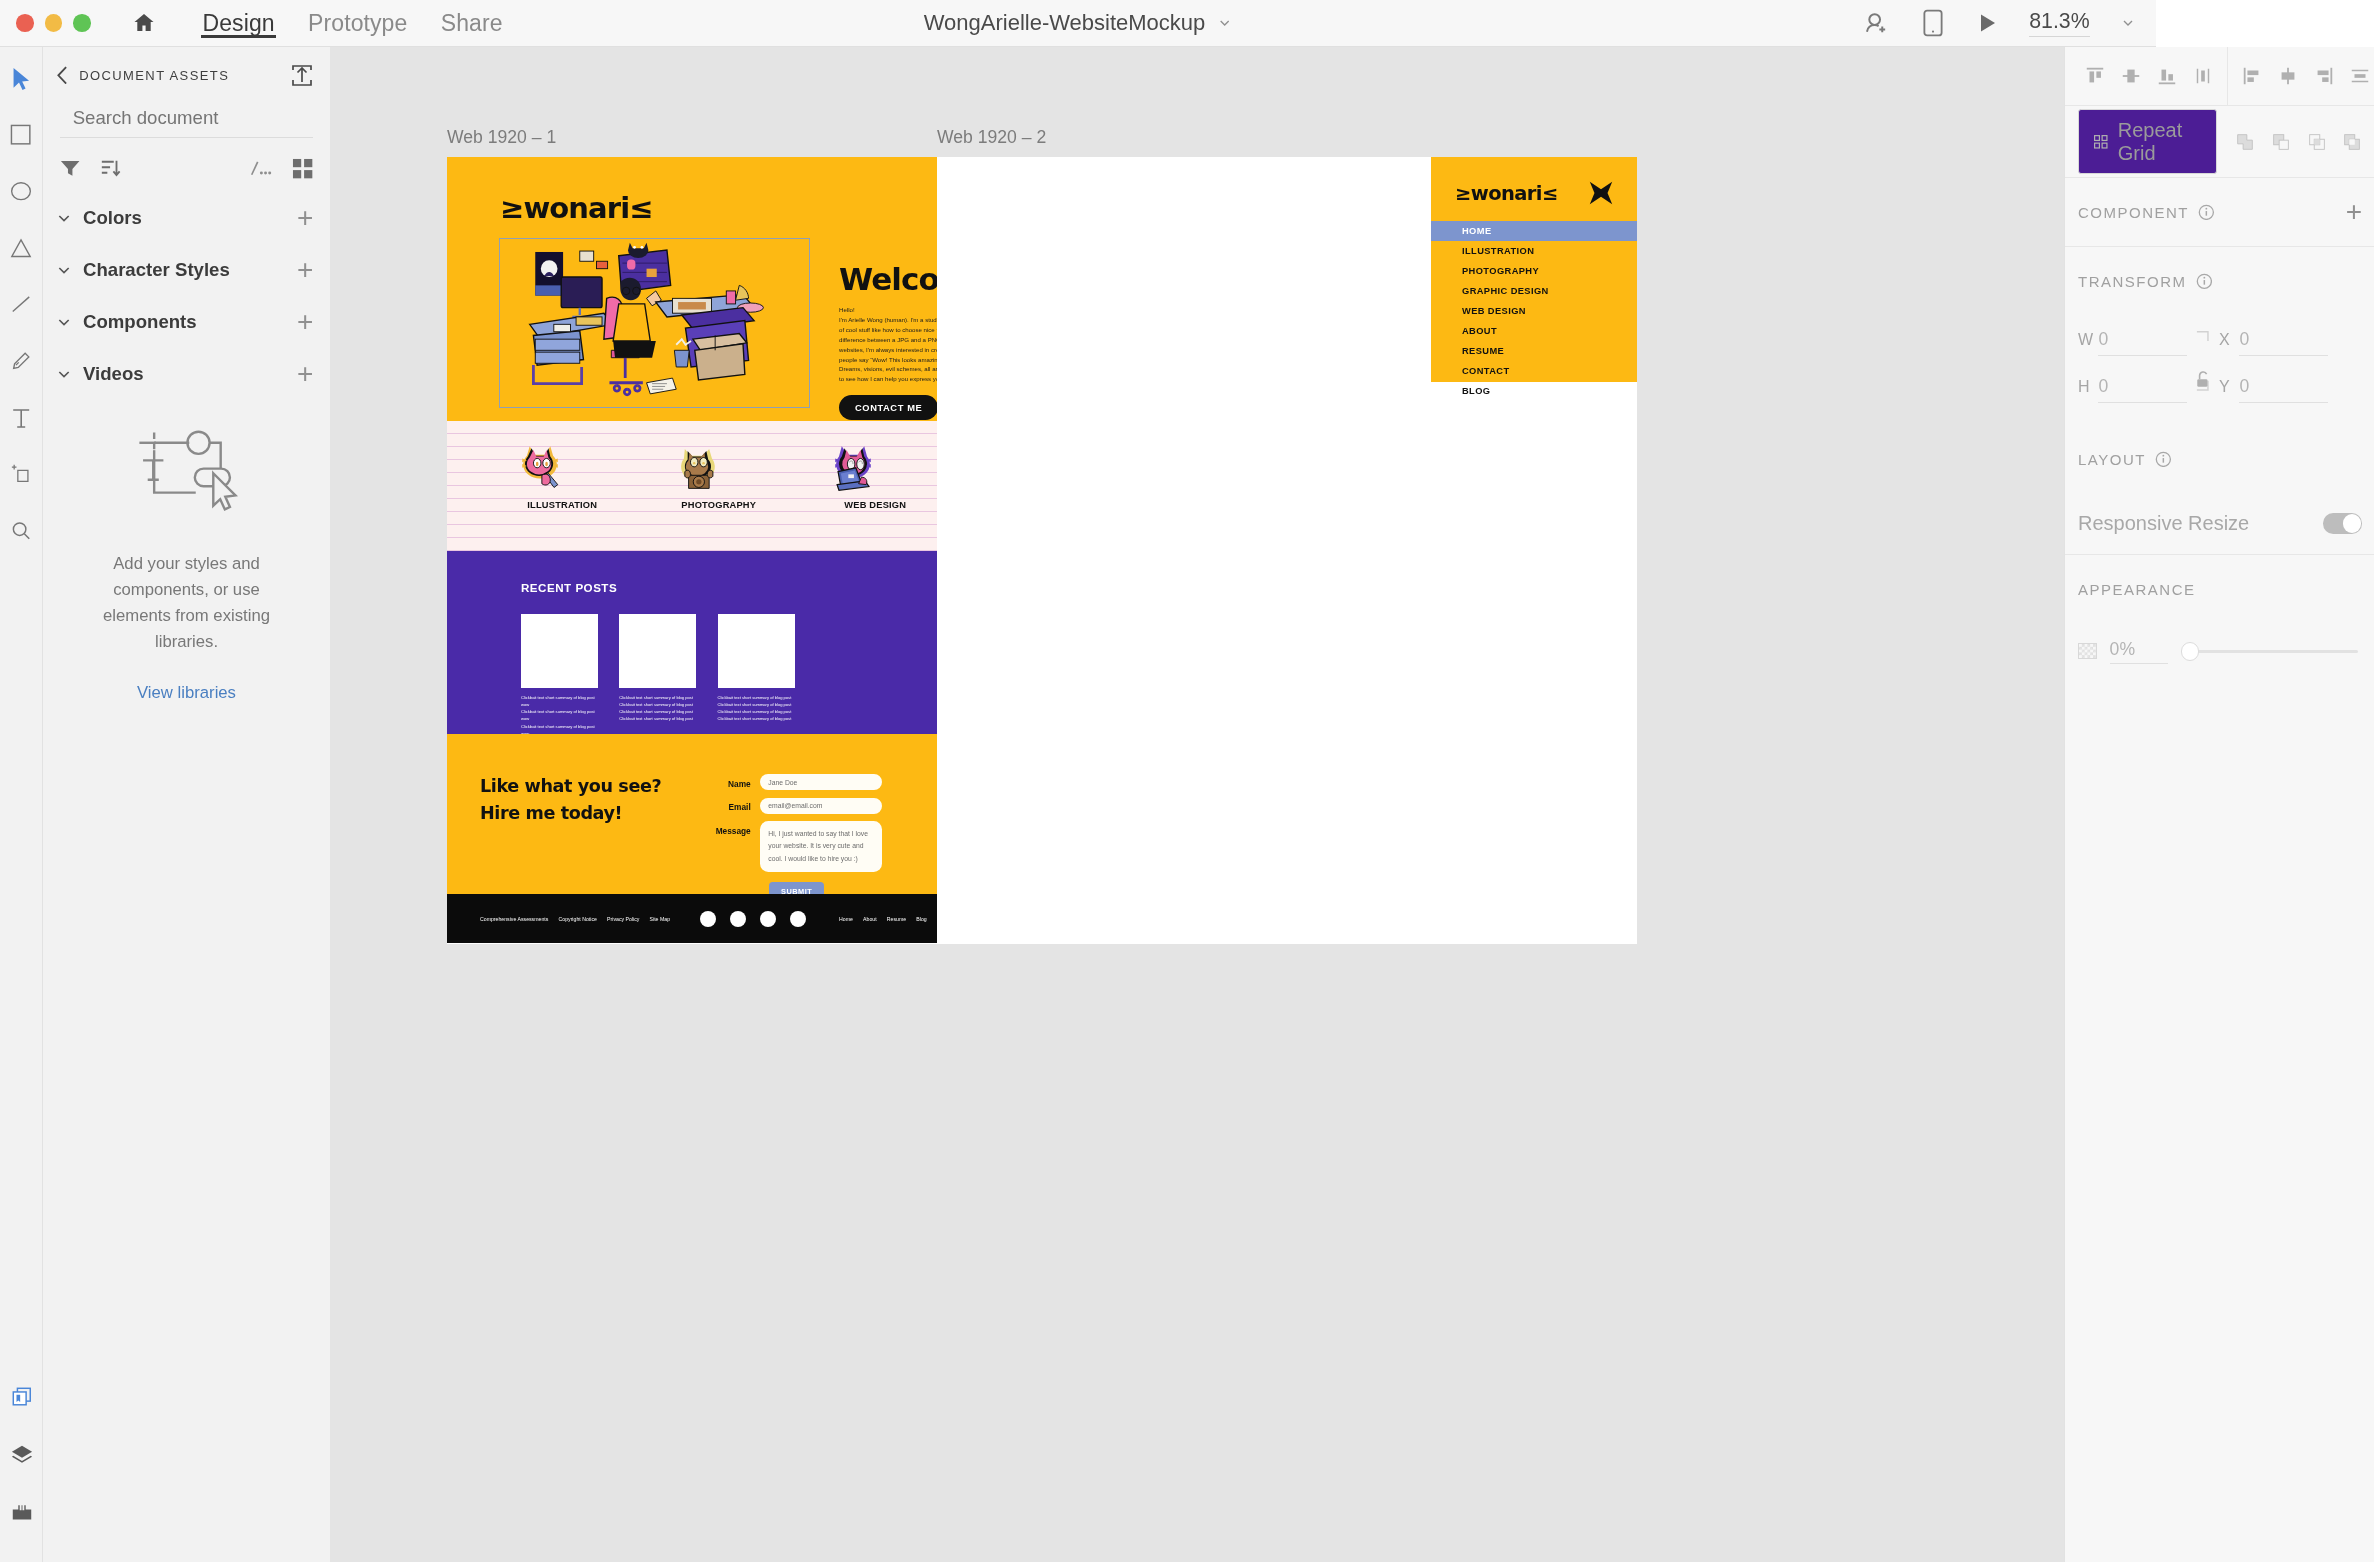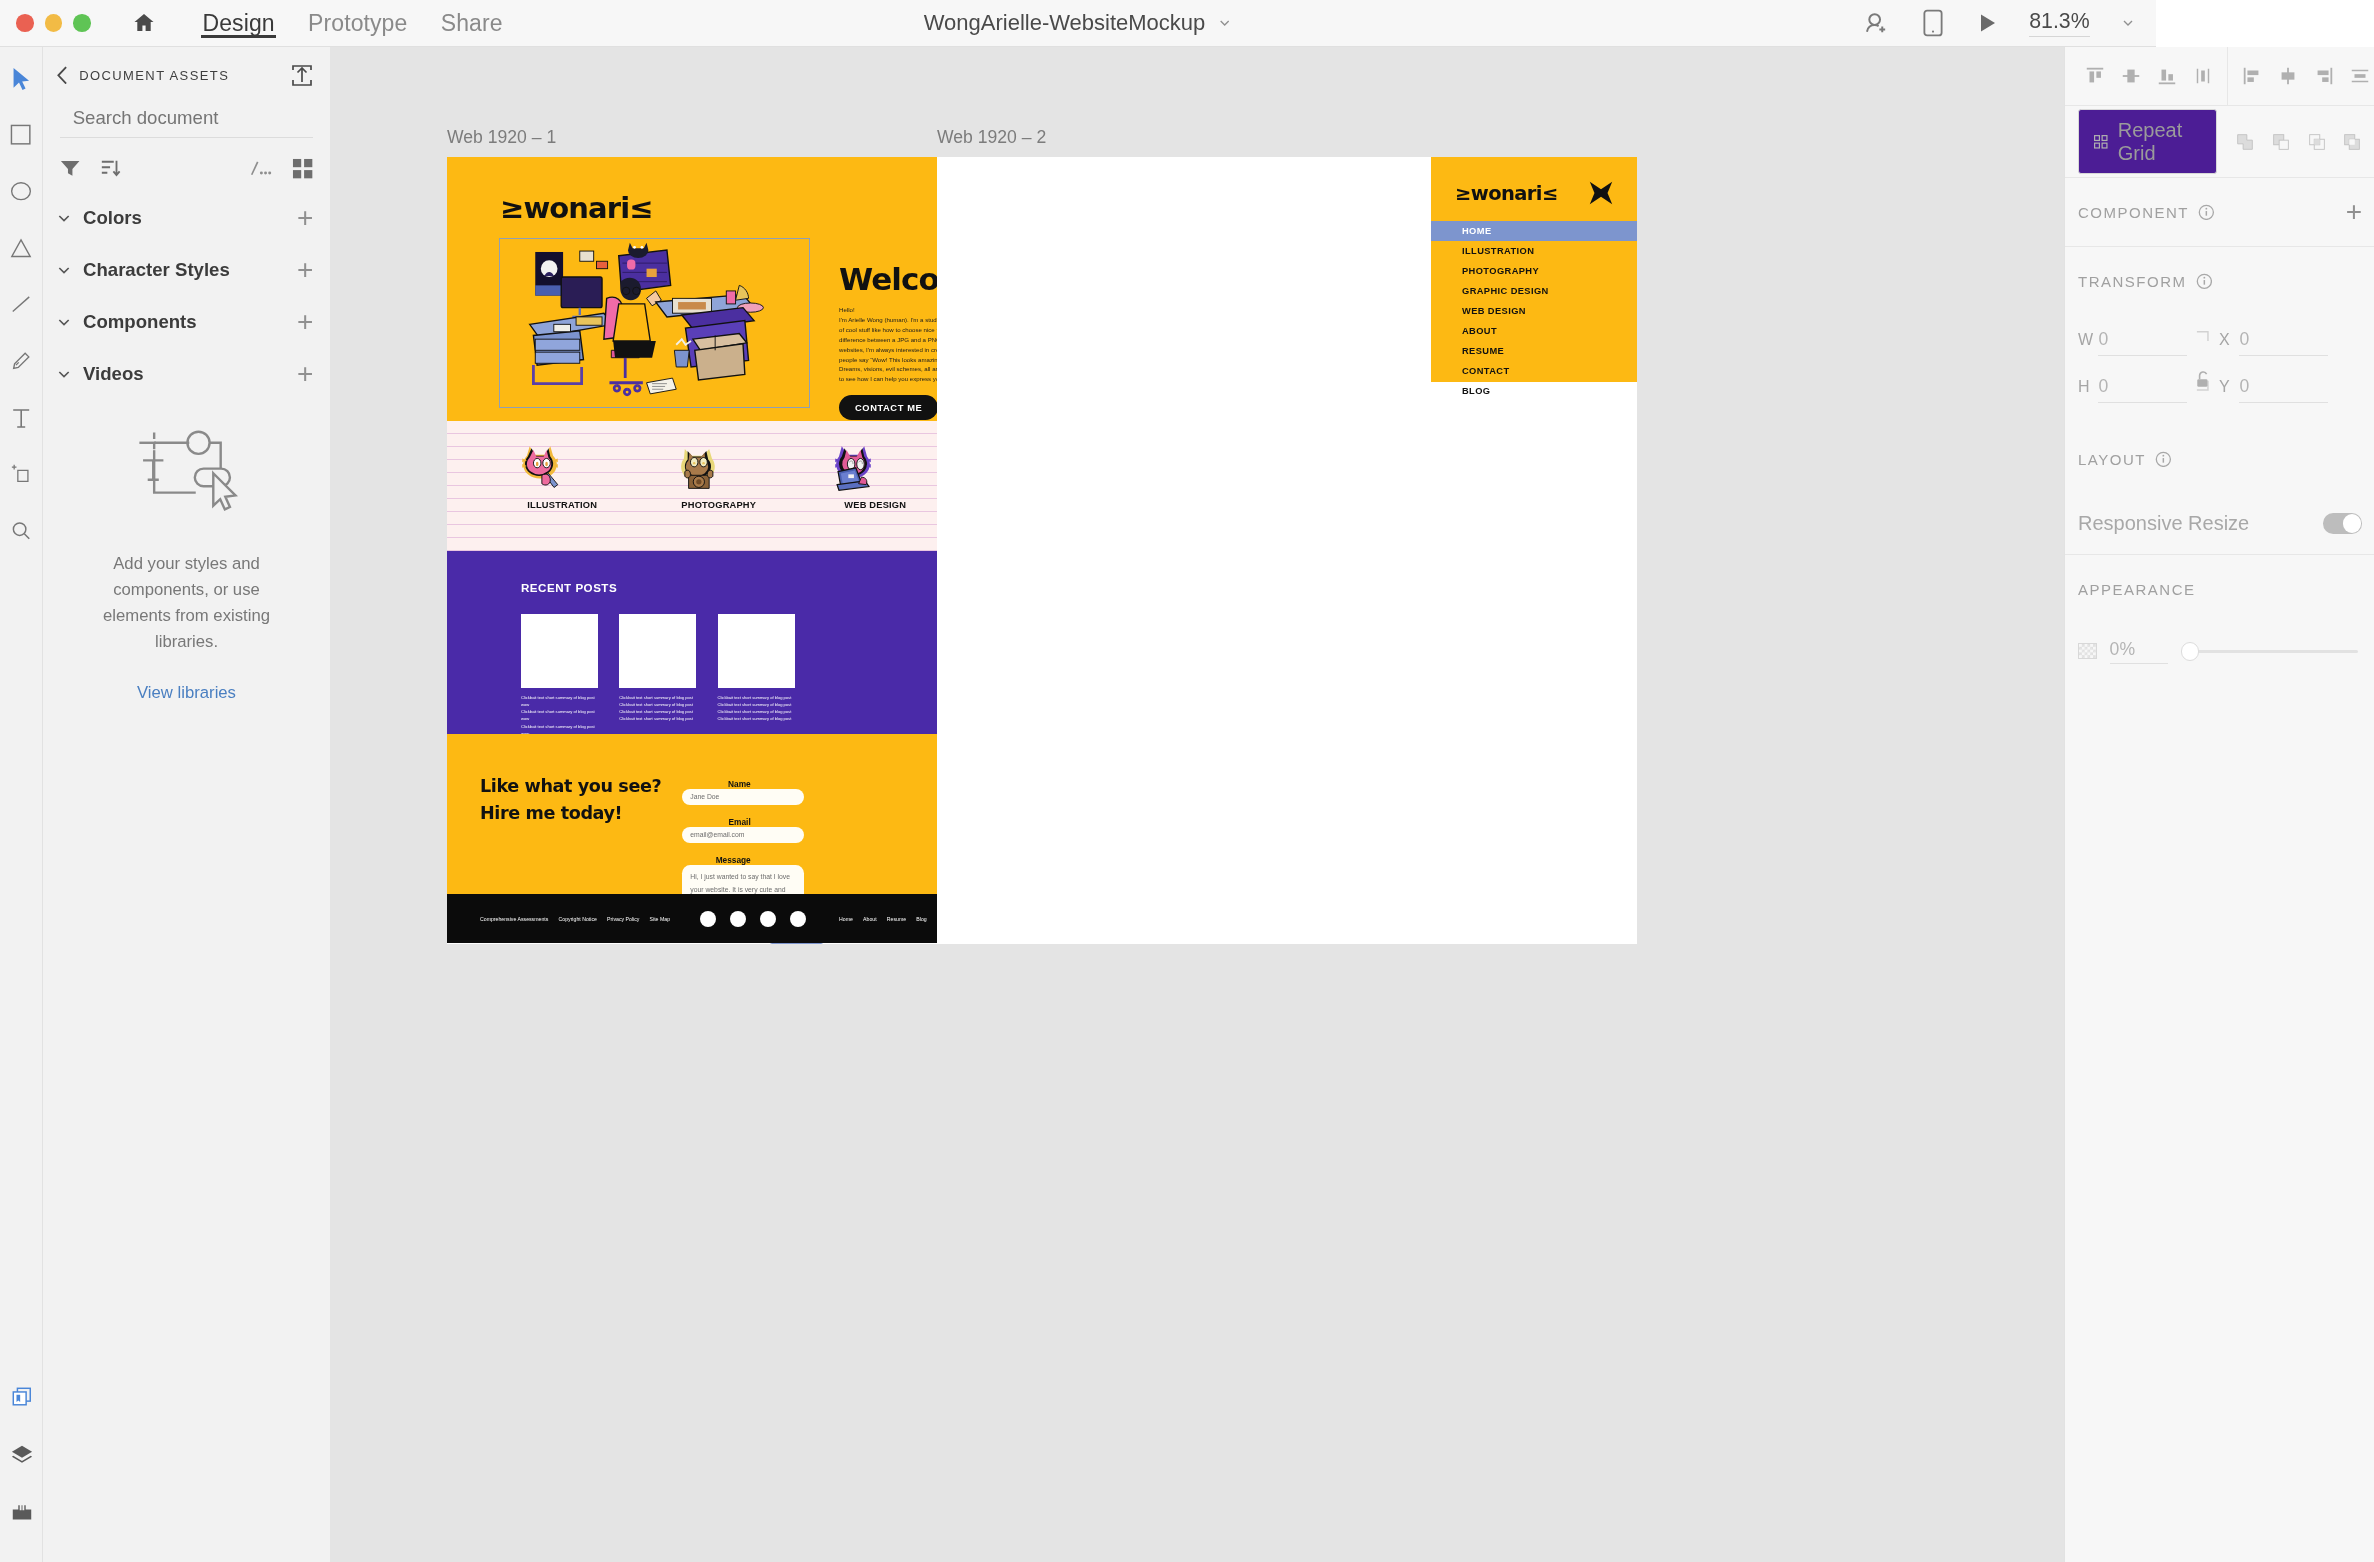--- a/index.html
+++ b/index.html
@@ -128,21 +128,21 @@
   .posts-grid { display: flex; gap: 21.3px; margin-top: 20.4px; }
   .post { width: 77px; }
   .post-thumb { width: 77px; height: 74px; background: #fff; }
   .post-text { font-size: 4.1px; color: #fff; line-height: 1.75; margin-top: 5.6px; white-space: pre-line; }
   .form-section { background: #fdb913; height: 160px; position: relative; padding: 39px 0 0 0; }
   .form-heading {
     position: absolute; left: 33px; top: 39px; font-size: 17.6px; font-weight: bold;
     color: #111; line-height: 1.55; font-family: "DejaVu Sans", sans-serif; letter-spacing: -0.4px;
   }
   .form-fields { position: absolute; left: 235px; top: 40px; }
-  .field-row { display: flex; align-items: flex-start; margin-bottom: 7.4px; flex-direction: column; }
+  .field-row { display: flex; align-items: flex-start; margin-bottom: 7.4px; }
   .field-label { width: 78px; text-align: right; font-size: 8.3px; font-weight: bold; color: #111; padding-top: 4.6px; padding-right: 9.3px; }
   .field-box {
     width: 122px; background: #fffdf5; border-radius: 11px;
     font-size: 6.8px; color: #6d6d6d; padding: 4.6px 8.3px;
   }
   .field-box.msg { height: 51px; border-radius: 8.3px; line-height: 1.85; padding-top: 6.5px; }
   .submit-btn {
     margin-left: 87px; margin-top: 2.8px; display: inline-block;
     background: #7d95ce; color: #fff; font-size: 7.4px; font-weight: bold;
     padding: 4.6px 12px; border-radius: 3.7px; letter-spacing: 0.5px;

